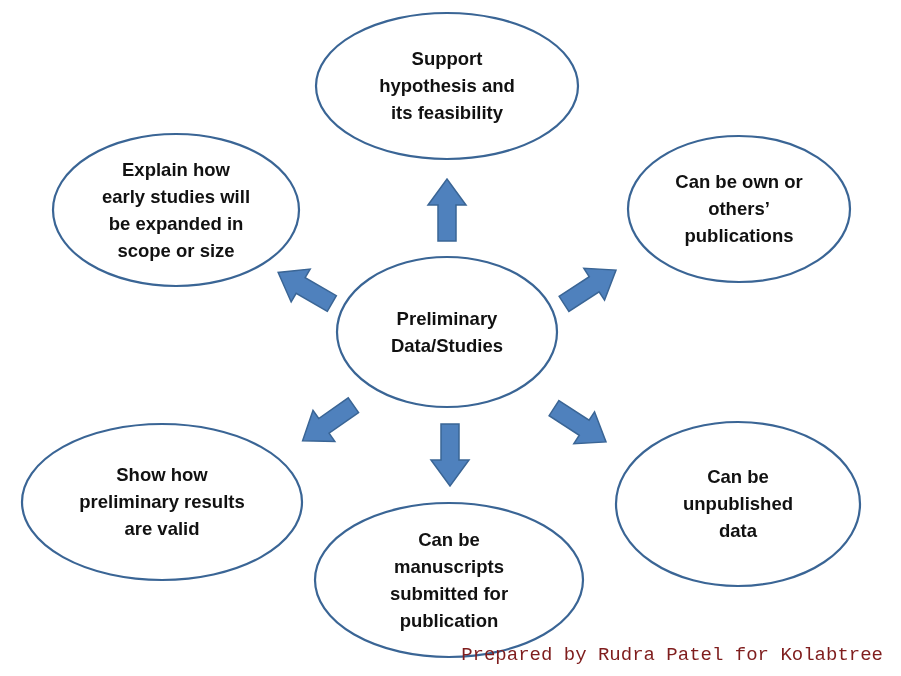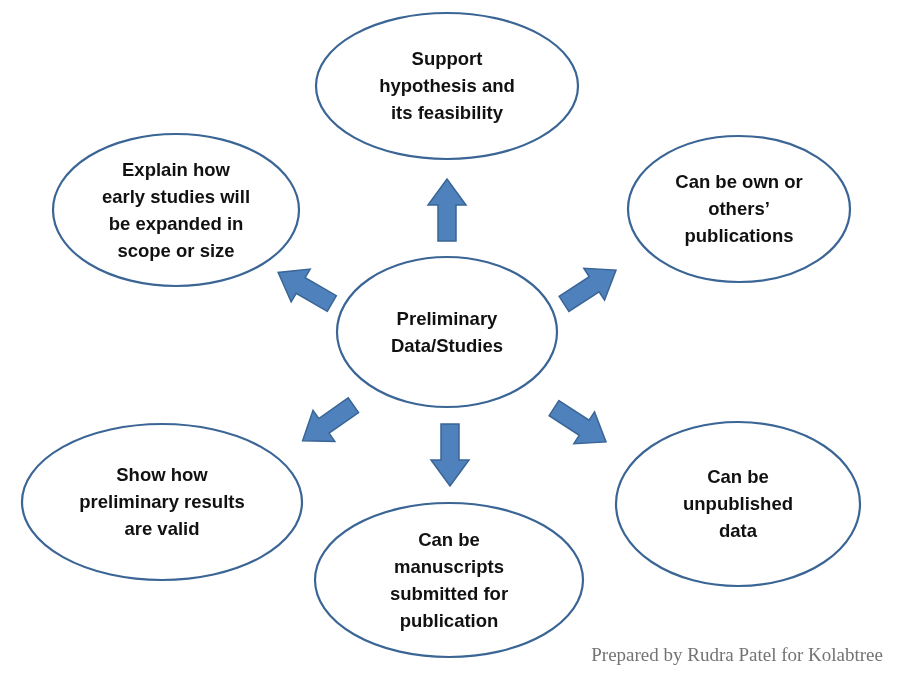--- a/index.html
+++ b/index.html
@@ -8,23 +8,23 @@
   .node-label {
     font-family: "Liberation Sans", sans-serif;
     font-weight: bold;
     font-size: 18.5px;
     fill: #111111;
     text-anchor: middle;
   }
   .credit {
     position: absolute;
     right: 18px; bottom: 10px;
-    font-family: Liberation Serif, serif;
+    font-family: Liberation Mono, monospace;
     font-size: 19px;
-    color: #737373;
+    color: #7f1d1d;
     white-space: nowrap;
   }
 </style>
 </head>
 <body>
 
 <svg id="diagram" width="901" height="676" viewBox="0 0 901 676" xmlns="http://www.w3.org/2000/svg">
   <g id="ellipses">
       <ellipse cx="447" cy="332" rx="110" ry="75" fill="#ffffff" stroke="#3a6595" stroke-width="2.2"></ellipse>
       <ellipse cx="447" cy="86" rx="131" ry="73" fill="#ffffff" stroke="#3a6595" stroke-width="2.2"></ellipse>

